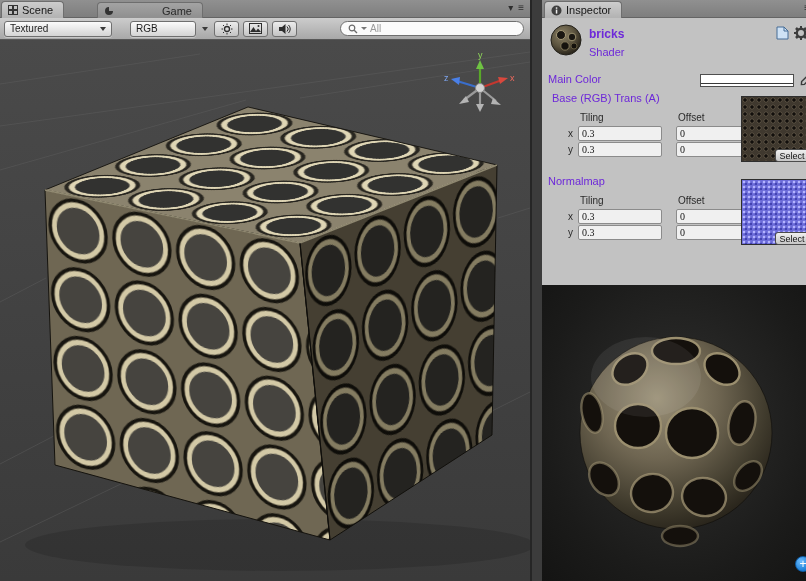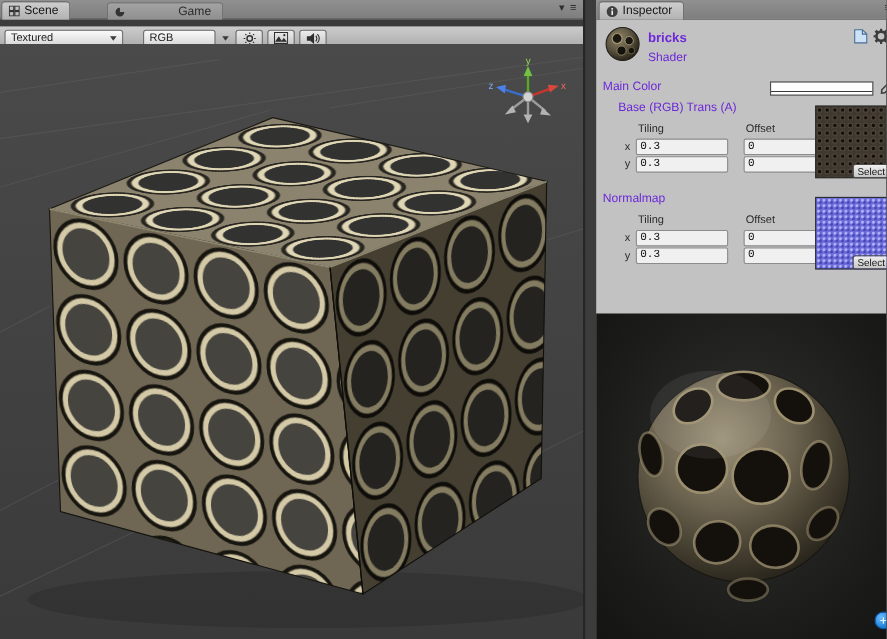--- a/index.html
+++ b/index.html
@@ -14,21 +14,21 @@
          padding:0 10px 0 6px; font-size:11px; color:#151515; border-radius:4px 4px 0 0;
          border:1px solid #6e6e6e; border-bottom:none; }
   .tab.active { background:linear-gradient(#cdcdcd,#b2b2b2); }
   .tab.inactive { background:linear-gradient(#a3a3a3,#8f8f8f); top:2px; height:16px; color:#2a2a2a; }
   .tab-corner-icons { position:absolute; right:4px; top:2px; font-size:10px; color:#2e2e2e; letter-spacing:2px; display:flex; gap:3px; }
 
   
   .scene-pane { position:absolute; left:0; top:0; width:530px; height:581px; }
   .scene-toolbar { position:absolute; left:0; top:18px; right:0; height:22px;
                    background:linear-gradient(#cccccc,#a8a8a8); border-bottom:1px solid #585858;
-                   display:flex; align-items:center; padding:0 4px; gap:4px;margin-top:6px; }
+                   display:flex; align-items:center; padding:0 4px; gap:4px; }
   .dd { height:16px; border:1px solid #6f6f6f; border-radius:3px;
         background:linear-gradient(#fbfbfb,#d4d4d4); font-size:10px; color:#1d1d1d;
         display:flex; align-items:center; padding:0 5px; position:relative; box-shadow:0 1px 0 rgba(255,255,255,.35); }
   .dd .arrow { width:0; height:0; border-left:3px solid transparent; border-right:3px solid transparent;
                border-top:4px solid #3a3a3a; margin-left:auto; }
   .tb-btn { width:25px; height:16px; border:1px solid #6f6f6f; border-radius:3px;
             background:linear-gradient(#ececec,#c4c4c4); display:flex; align-items:center; justify-content:center; }
   .search { margin-left:auto; margin-right:2px; width:184px; height:15px; border:1px solid #6f6f6f;
             border-radius:8px; background:#fbfbfb; display:flex; align-items:center; gap:3px;
             padding:0 7px; font-size:10px; color:#9a9a9a; }
@@ -37,21 +37,21 @@
   .gizmo { position:absolute; right:14px; top:10px; }
 
   
   .splitter { position:absolute; left:530px; top:0; width:2px; height:581px; background:#262626; }
 
   
   .inspector-pane { position:absolute; left:532px; top:0; width:274px; height:581px; background:#c2c2c2;margin-left:10px; }
   .ins-label { position:absolute; font-size:11px; color:#6d28d9; }
   .small-head { position:absolute; font-size:10px; color:#2a2a2a; }
   .mini-input { position:absolute; height:15px; font-size:10px; color:#111; border:1px solid #8b8b8b;
-                background:#f0f0f0; border-radius:2px; padding:0 3px; font-family:Liberation Mono, monospace; }
+                background:#f0f0f0; border-radius:2px; padding:0 3px; font-family:Liberation Serif, serif; }
   .shader-dd { position:absolute; left:106px; top:44px; width:162px; height:15px; }
   .color-swatch { position:absolute; left:158px; top:74px; width:94px; height:13px; border:1px solid #4e4e4e;
                   background:linear-gradient(#ffffff 0, #ffffff 8px, #3a3a3a 8px, #3a3a3a 9px, #ffffff 9px); }
   .thumb { position:absolute; width:66px; height:66px; border:1px solid #2e2e2e; }
   .thumb-bricks { background-color:#3f382e;
       background-image: radial-gradient(circle at 3px 3px, #120f0c 1.3px, rgba(0,0,0,0) 2.3px),
                         radial-gradient(circle at 3px 3px, #6f6452 1.9px, rgba(0,0,0,0) 2.8px);
       background-size:7px 7px; }
   .thumb-normal { background-color:#6b6bd8;
       background-image: radial-gradient(circle at 2px 2px, #b4b4ff 0.9px, rgba(0,0,0,0) 1.7px),
@@ -133,20 +133,28 @@
           <path d="M1,9 L4.5,4 L7,8 L9,5.5 L12,9 Z" fill="#2e2e2e"></path>
           <circle cx="9.5" cy="3" r="1" fill="#2e2e2e"></circle>
         </svg>
       </div>
       <div class="tb-btn">
         <svg width="13" height="12">
           <polygon points="1,4 4,4 7.5,1 7.5,11 4,8 1,8" fill="#2e2e2e"></polygon>
           <path d="M9,3.5 A3.5,3.5 0 0 1 9,8.5 M10.5,2 A5.5,5.5 0 0 1 10.5,10" fill="none" stroke="#2e2e2e" stroke-width="1"></path>
         </svg>
       </div>
+      <div class="search">
+        <svg width="10" height="10">
+          <circle cx="4" cy="4" r="2.8" fill="none" stroke="#6a6a6a" stroke-width="1.2"></circle>
+          <line x1="6.2" y1="6.2" x2="9" y2="9" stroke="#6a6a6a" stroke-width="1.3"></line>
+        </svg>
+        <span class="arrow" style="width:0;height:0;border-left:3px solid transparent;border-right:3px solid transparent;border-top:3px solid #777;"></span>
+        <span>All</span>
+      </div>
     </div>
 
     <div class="viewport">
       <svg width="530" height="541" viewBox="0 0 530 541">
         <defs>
           <pattern id="faceTop" patternUnits="userSpaceOnUse" width="1" height="1" patternTransform="matrix(50.75 -20.75 63.75 13.25 45 150)">
             <rect width="1" height="1" fill="#837a63"></rect>
             <circle cx="0.5" cy="0.5" r="0.44" fill="none" stroke="#17150f" stroke-width="0.05"></circle>
             <circle cx="0.5" cy="0.5" r="0.37" fill="#232321" stroke="#ddd3b0" stroke-width="0.07"></circle>
           </pattern>
@@ -265,21 +273,21 @@
 
     <div class="ins-label" style="left:47px; top:46px;">Shader</div>
 
     <div class="ins-label" style="left:6px; top:73px;">Main Color</div>
     <div class="color-swatch"></div>
     <svg style="position:absolute; left:258px; top:71px;" width="15" height="15">
       <path d="M13,2 a2,2 0 0 0 -2.8,0 L8.6,3.6 11.4,6.4 13,4.8 a2,2 0 0 0 0,-2.8 Z" fill="#3a3a3a"></path>
       <path d="M8,4.2 L10.8,7 4.4,13.4 1.4,13.6 1.6,10.6 Z" fill="none" stroke="#3a3a3a" stroke-width="1.4"></path>
     </svg>
 
-    <div class="ins-label" style="left:20px; top:92px;">Base (RGB) Trans (A)</div>
+    <div class="ins-label" style="left:10px; top:92px;">Base (RGB) Trans (A)</div>
     <div class="small-head" style="left:38px; top:112px;">Tiling</div>
     <div class="small-head" style="left:136px; top:112px;">Offset</div>
     <div class="small-head" style="left:26px; top:128px;">x</div>
     <div class="small-head" style="left:26px; top:144px;">y</div>
     <input class="mini-input" style="left: 36px; top: 126px; width: 84px;" value="0.3">
     <input class="mini-input" style="left: 134px; top: 126px; width: 84px;" value="0">
     <input class="mini-input" style="left: 36px; top: 142px; width: 84px;" value="0.3">
     <input class="mini-input" style="left: 134px; top: 142px; width: 84px;" value="0">
     <div class="thumb thumb-bricks" style="left:199px; top:96px;"></div>
     <div class="select-btn" style="left:233px; top:149px;">

